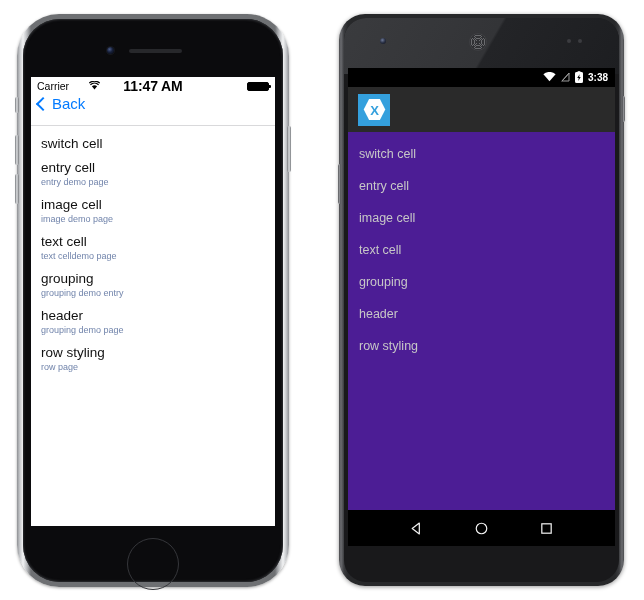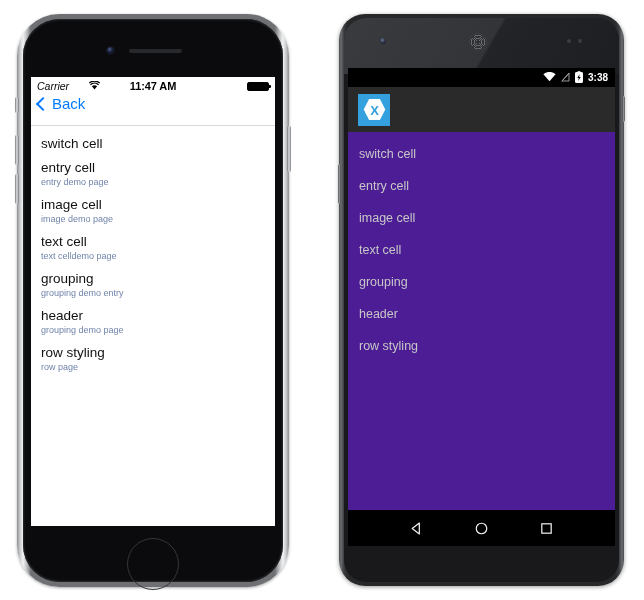--- a/index.html
+++ b/index.html
@@ -88,26 +88,26 @@
   .ios-statusbar {
     height: 18px;
     display: flex;
     align-items: center;
     padding: 0 6px;
     font-size: 10.5px;
     color: #000;
     background: #ffffff;
     position: relative;
   }
-  .ios-carrier { display: flex; align-items: flex-start; gap: 20px; font-style: italic; }
+  .ios-carrier { display: flex; align-items: flex-start; gap: 20px; }
   .ios-time {
     position: absolute;
     left: 0; right: 0;
     text-align: center;
-    font-size: 11px;
+    font-size: 14px;
     font-weight: bold;
     letter-spacing: -0.1px;
   }
   .ios-right { margin-left: auto; display: flex; align-items: center; }
   .wifi-ios { display: block; }
   .batt-ios {
     width: 22px; height: 9px;
     border: 1px solid #000;
     border-radius: 2px;
     position: relative;

